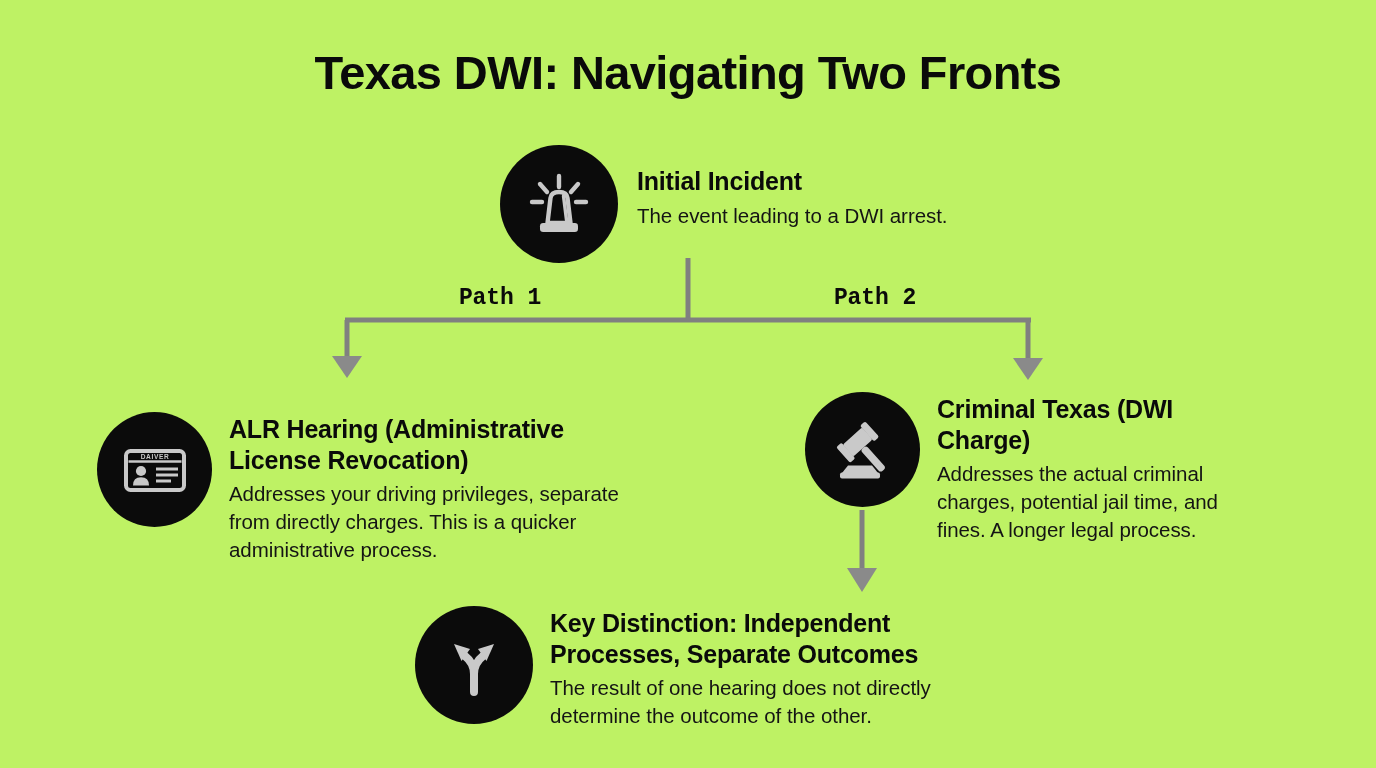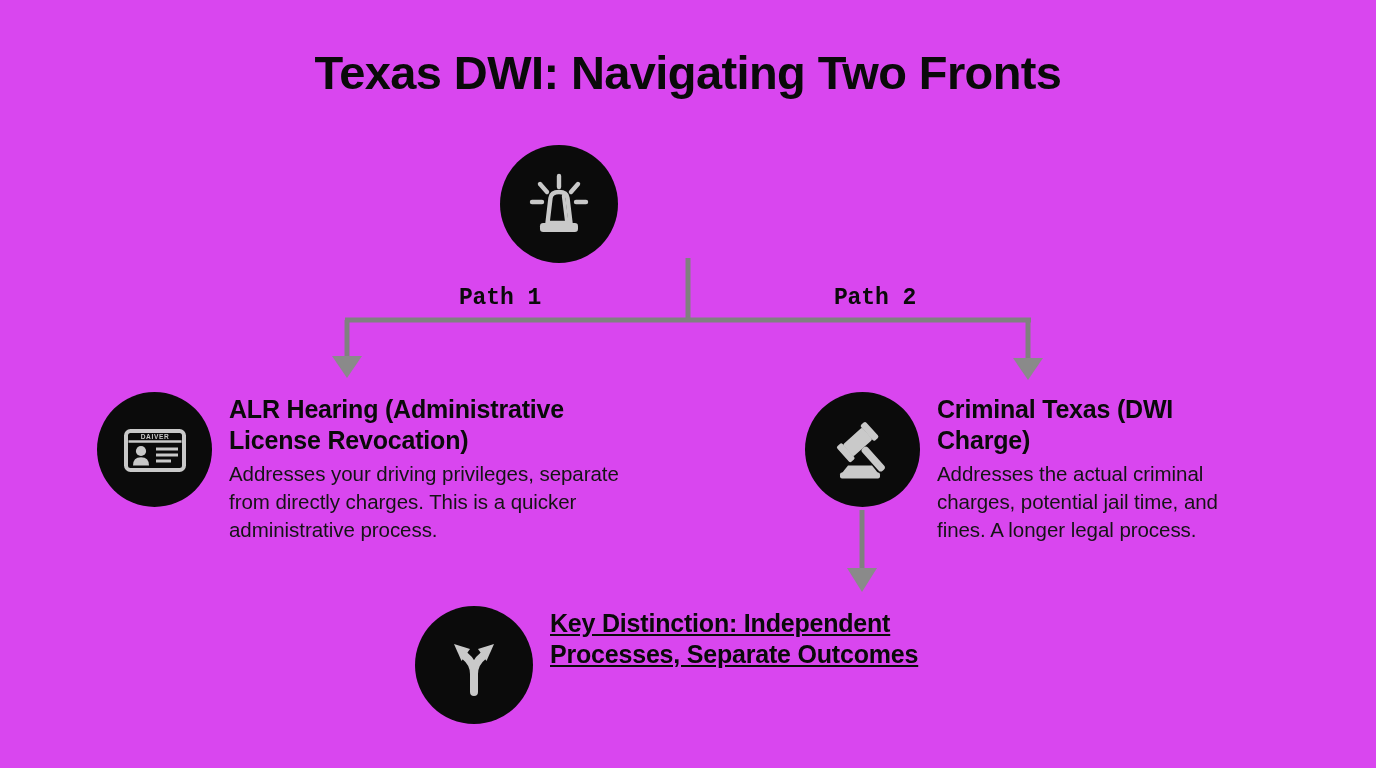--- a/index.html
+++ b/index.html
@@ -8,21 +8,21 @@
     background: #ffffff;
   }
   body {
     font-family: "Liberation Sans", sans-serif;
     -webkit-font-smoothing: antialiased;
   }
   #canvas {
     position: relative;
     width: 1376px;
     height: 768px;
-    background: #d946ef;
+    background: #bef264;
     overflow: hidden;
   }
 
   
   #page-title {
     position: absolute;
     left: 0;
     top: 46px;
     width: 1376px;
     text-align: center;
@@ -81,21 +81,21 @@
     left: 500px;
     top: 145px;
     width: 560px;
   }
   #node-initial-incident .node-icon { width: 118px; height: 118px; }
   #node-initial-incident .node-text { padding-left: 19px; padding-top: 21px; }
 
   
   #node-alr-hearing {
     left: 97px;
-    top: 392px;
+    top: 412px;
     width: 560px;
   }
   #node-alr-hearing .node-icon { width: 115px; height: 115px; }
   #node-alr-hearing .node-text { padding-left: 17px; padding-top: 2px; }
   #node-alr-hearing .node-title { width: 400px; }
   #node-alr-hearing .node-desc { width: 400px; }
 
   
   #node-criminal-court {
     left: 805px;
@@ -108,21 +108,21 @@
   #node-criminal-court .node-desc { width: 330px; }
 
   
   #node-key-distinction {
     left: 415px;
     top: 606px;
     width: 600px;
   }
   #node-key-distinction .node-icon { width: 118px; height: 118px; }
   #node-key-distinction .node-text { padding-left: 17px; padding-top: 2px; }
-  #node-key-distinction .node-title { width: 440px; text-decoration: underline; }
+  #node-key-distinction .node-title { width: 440px; }
   #node-key-distinction .node-desc { width: 440px; }
 
   
   .path-label {
     position: absolute;
     font-size: 23px;
     font-weight: 700;
     color: #0a0a0a;
     letter-spacing: -0.1px;
     text-align: center;
@@ -168,20 +168,24 @@
           <line x1="17" y1="16" x2="24" y2="24"></line>
           <line x1="55" y1="16" x2="48" y2="24"></line>
           <line x1="9" y1="34" x2="19" y2="34"></line>
           <line x1="63" y1="34" x2="53" y2="34"></line>
         </g>
         <path d="M24.5 55 L27.5 30 Q28.3 24 36 24 Q43.7 24 44.5 30 L47.5 55 Z" fill="none" stroke="#c9c9c9" stroke-width="4.4" stroke-linejoin="round"></path>
         <line x1="40.5" y1="28" x2="43.5" y2="52" stroke="#c9c9c9" stroke-width="3.4" stroke-linecap="round"></line>
         <rect x="17" y="55" width="38" height="9" rx="3.2" fill="#c9c9c9"></rect>
       </svg>
     </div>
+    <div class="node-text">
+      <div class="node-title">Initial Incident</div>
+      <div class="node-desc">The event leading to a DWI arrest.</div>
+    </div>
   </div>
 
   <div id="node-alr-hearing" class="node">
     <div class="node-icon">
       <svg class="icon-svg" width="70" height="70" viewBox="0 0 70 70">
         <rect x="6" y="16" width="58" height="39" rx="4.5" fill="none" stroke="#c9c9c9" stroke-width="4"></rect>
         <line x1="8.5" y1="26.5" x2="61.5" y2="26.5" stroke="#c9c9c9" stroke-width="2.4"></line>
         <text x="35" y="24.3" text-anchor="middle" font-family="Liberation Sans, sans-serif" font-size="6.6" font-weight="700" fill="#c9c9c9" letter-spacing="0.6">DAIVER</text>
         <circle cx="21" cy="36" r="5.1" fill="#c9c9c9"></circle>
         <path d="M13 50.5 Q13 42.2 21 42.2 Q29 42.2 29 50.5 Z" fill="#c9c9c9"></path>
@@ -220,16 +224,17 @@
   <div id="node-key-distinction" class="node">
     <div class="node-icon">
       <svg class="icon-svg" width="70" height="70" viewBox="0 0 70 70">
         <path d="M35 62 L35 44 Q35 33 26 26 M35 44 Q35 33 44 26" fill="none" stroke="#c9c9c9" stroke-width="8" stroke-linecap="round" stroke-linejoin="round"></path>
         <polygon points="15,14 31,19 22.5,31" fill="#c9c9c9"></polygon>
         <polygon points="55,14 39,19 47.5,31" fill="#c9c9c9"></polygon>
       </svg>
     </div>
     <div class="node-text">
       <div class="node-title">Key Distinction: Independent Processes, Separate Outcomes</div>
+      <div class="node-desc">The result of one hearing does not directly determine the outcome of the other.</div>
     </div>
   </div>
 
 </div>
 
 </body></html>

